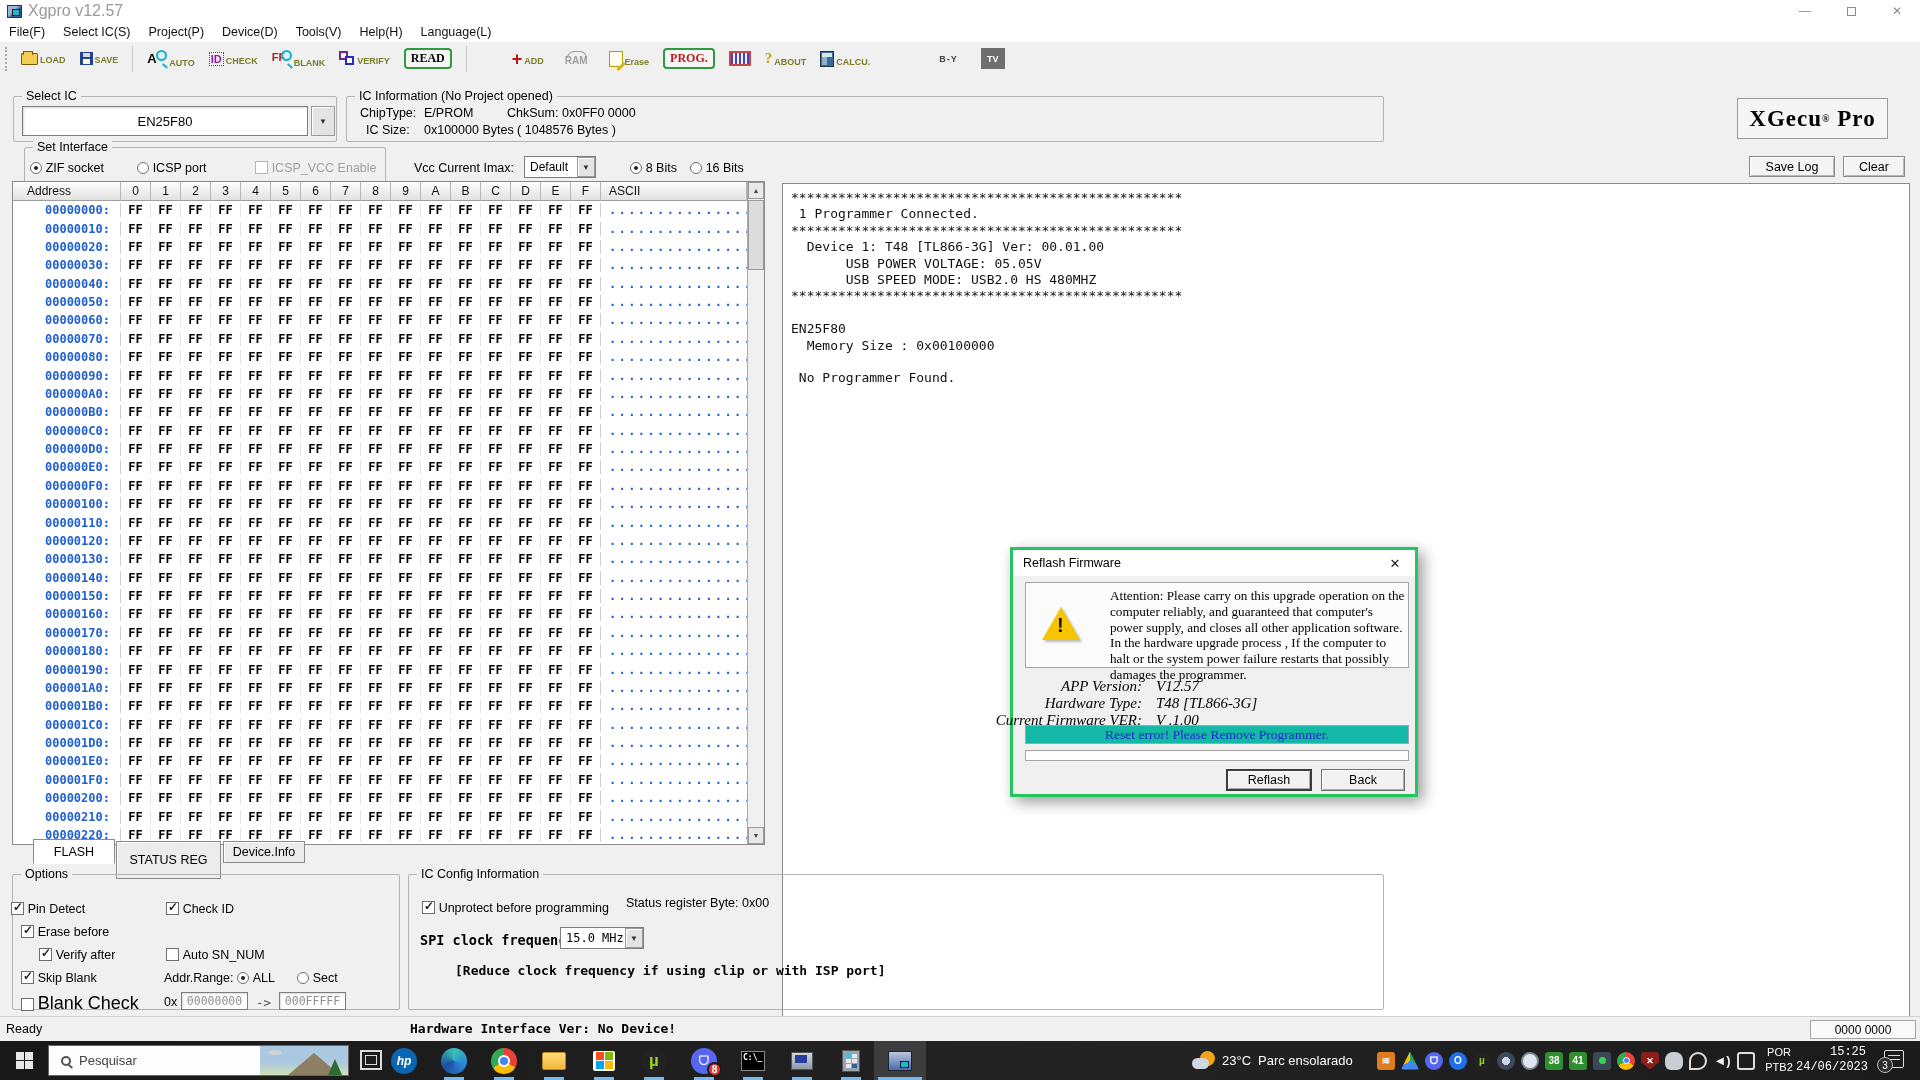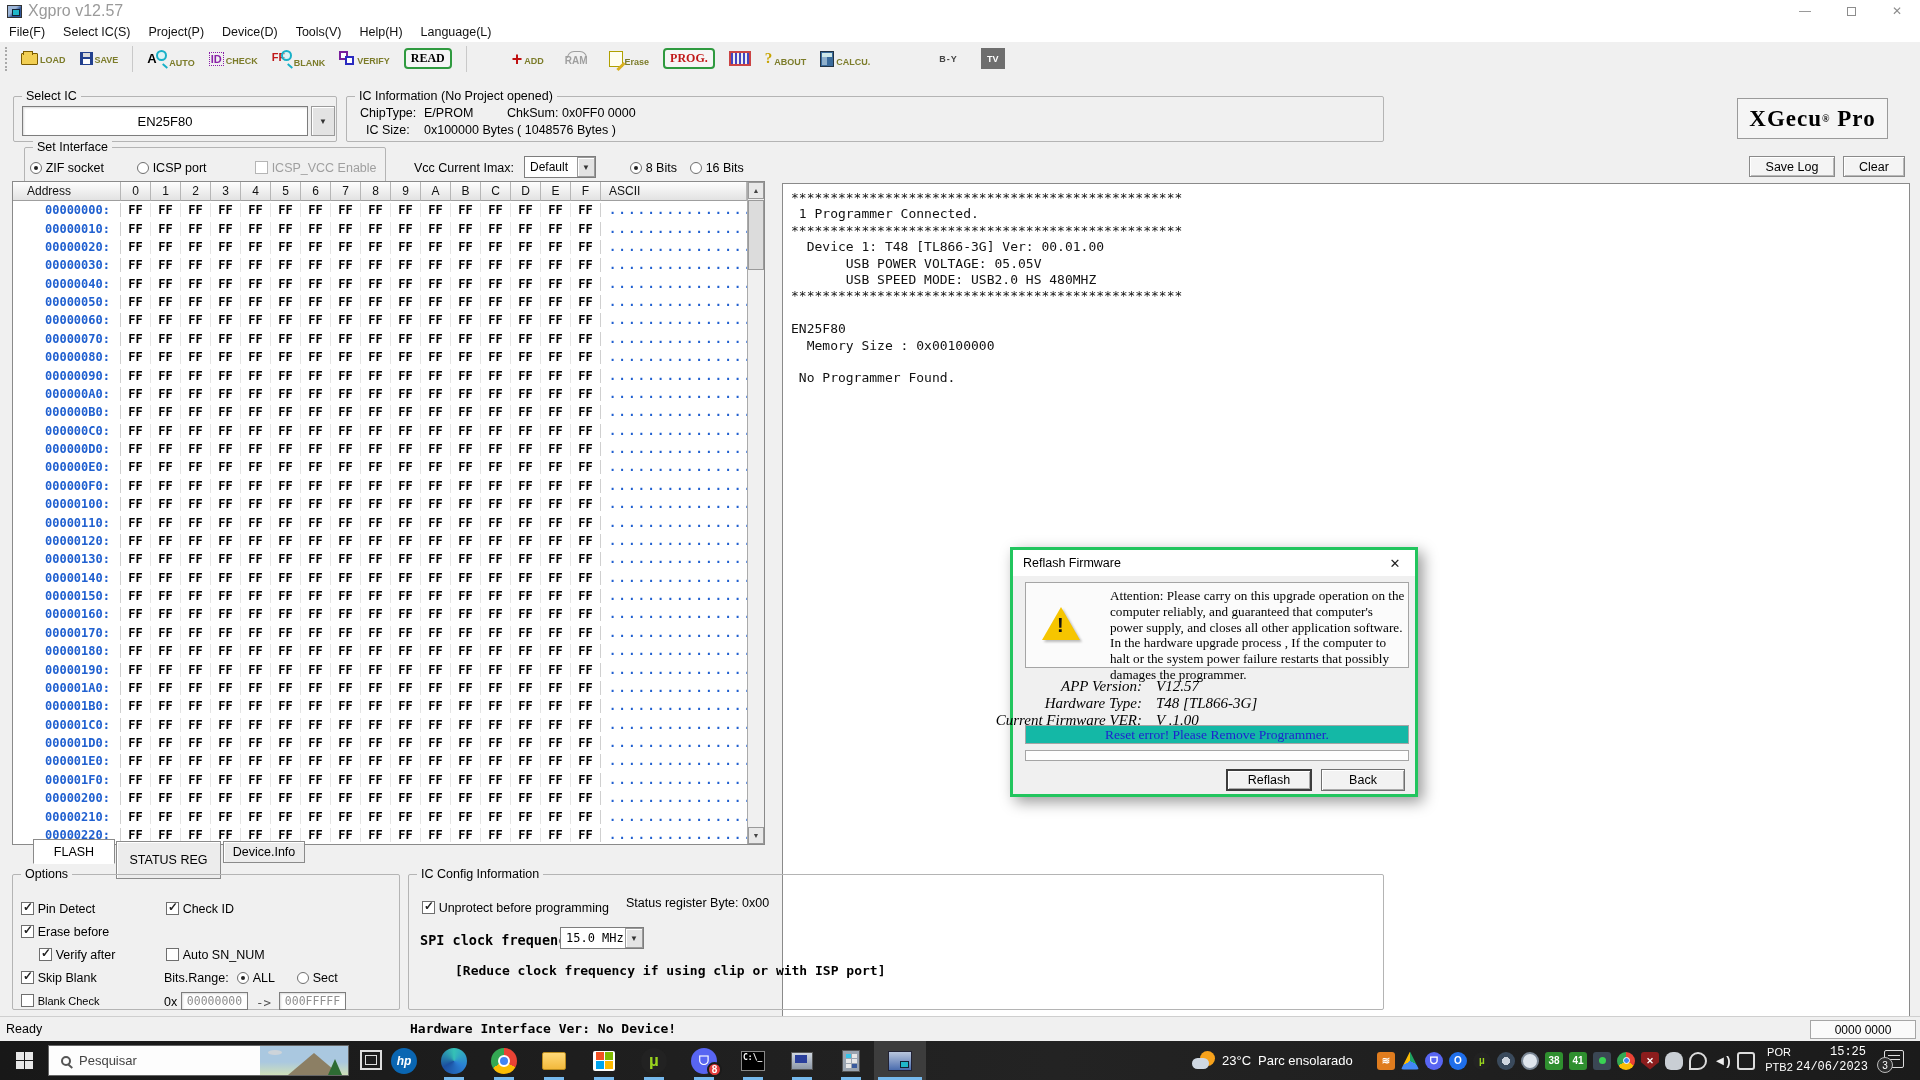--- a/index.html
+++ b/index.html
@@ -1037,30 +1037,30 @@
   <div class="tab" style="left:116px;top:841px;width:105px;height:38px;">
       <span>STATUS REG</span>
     </div>
   <div class="tab" style="left:223px;top:841px;width:82px;height:22px;">
       <span>Device.Info</span>
     </div>
 
   <div class="groupbox" style="left:12px;top:874px;width:388px;height:136px;">
     <span class="gb-label">Options</span>
   </div>
-  <span class="abs" style="left:21px;top:901px;"><span class="checkbox checked"></span> <span style="font-size:12.5px">Pin Detect</span></span>
+  <span class="abs" style="left:11px;top:901px;"><span class="checkbox checked"></span> <span style="font-size:12.5px">Pin Detect</span></span>
   <span class="abs" style="left:166px;top:901px;"><span class="checkbox checked"></span> <span style="font-size:12.5px">Check ID</span></span>
   <span class="abs" style="left:21px;top:924px;"><span class="checkbox checked"></span> <span style="font-size:12.5px">Erase before</span></span>
   <span class="abs" style="left:39px;top:947px;"><span class="checkbox checked"></span> <span style="font-size:12.5px">Verify after</span></span>
   <span class="abs" style="left:166px;top:947px;"><span class="checkbox"></span> <span style="font-size:12.5px">Auto SN_NUM</span></span>
   <span class="abs" style="left:21px;top:970px;"><span class="checkbox checked"></span> <span style="font-size:12.5px">Skip Blank</span></span>
-  <span class="lbl" style="left:164px;top:971px;">Bits.Range:</span>
+  <span class="lbl" style="left:164px;top:971px;">Addr.Range:</span>
   <span class="abs" style="left:237px;top:970px;"><span class="radio on"></span> <span style="font-size:12.5px">ALL</span></span>
   <span class="abs" style="left:297px;top:970px;"><span class="radio"></span> <span style="font-size:12.5px">Sect</span></span>
-  <span class="abs" style="left:21px;top:993px;"><span class="checkbox"></span> <span style="font-size:11px">Blank Check</span></span>
+  <span class="abs" style="left:21px;top:993px;"><span class="checkbox"></span> <span style="font-size:18px">Blank Check</span></span>
   <span class="lbl" style="left:164px;top:995px;">0x</span>
   <div class="abs sunken-box" style="left:181px;top:992px;width:67px;height:18px;display:flex;align-items:center;justify-content:center;color:#8f8f8f;font-size:11.5px;">
       <span class="mono">00000000</span>
     </div>
   <span class="lbl mono" style="left:256px;top:995px;color:#555;">-&gt;</span>
   <div class="abs sunken-box" style="left:279px;top:992px;width:67px;height:18px;display:flex;align-items:center;justify-content:center;color:#8f8f8f;font-size:11.5px;">
       <span class="mono">000FFFFF</span>
     </div>
 
   <div class="groupbox" style="left:408px;top:874px;width:976px;height:136px;">

